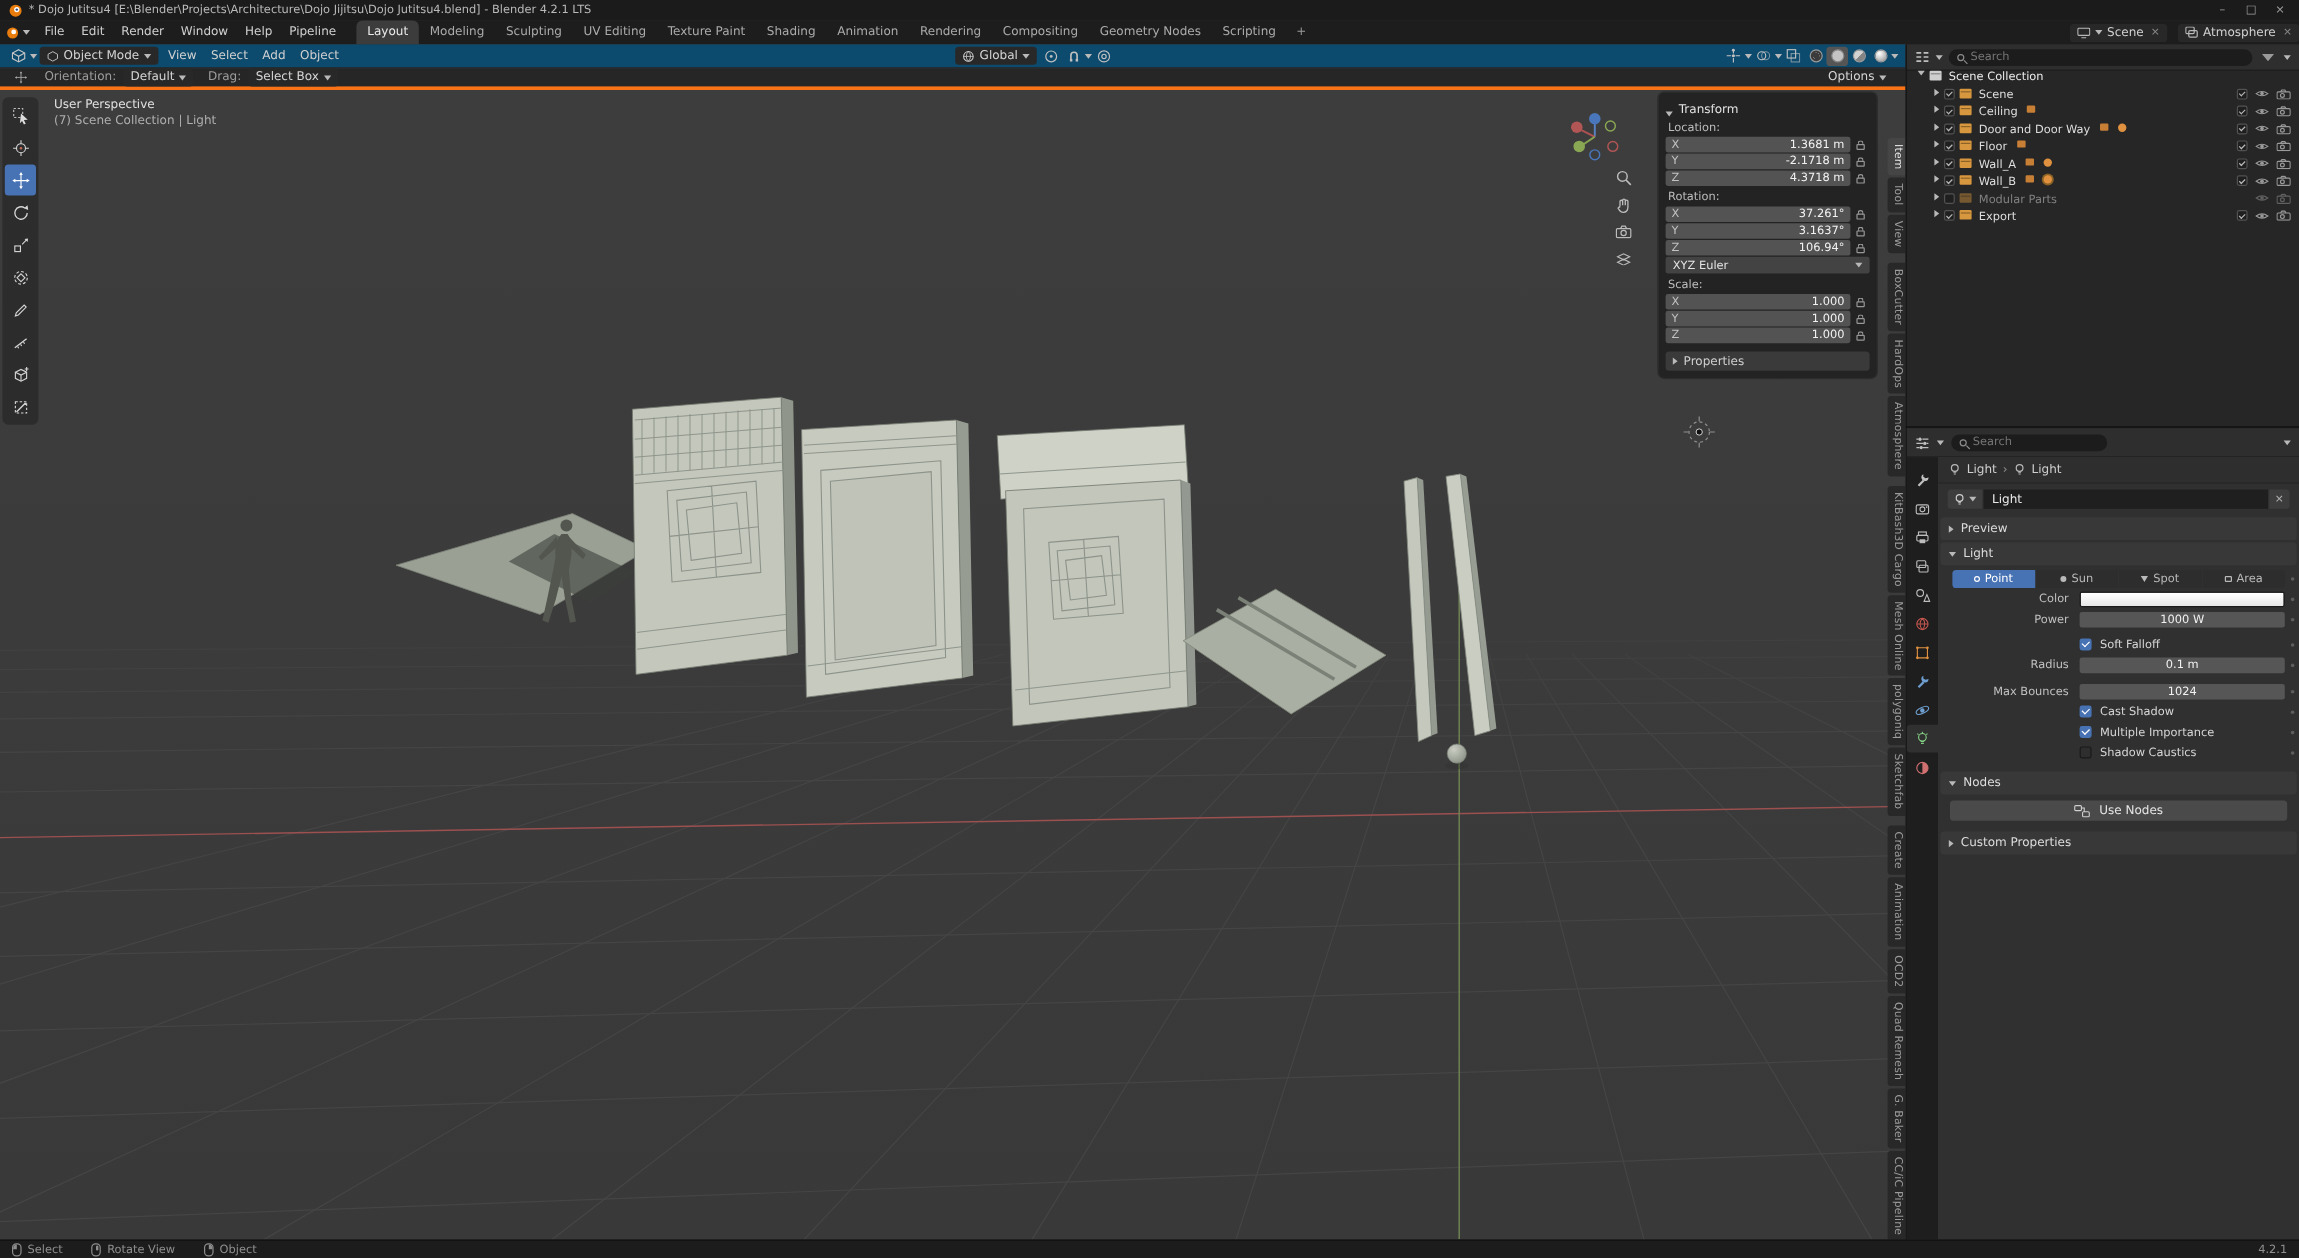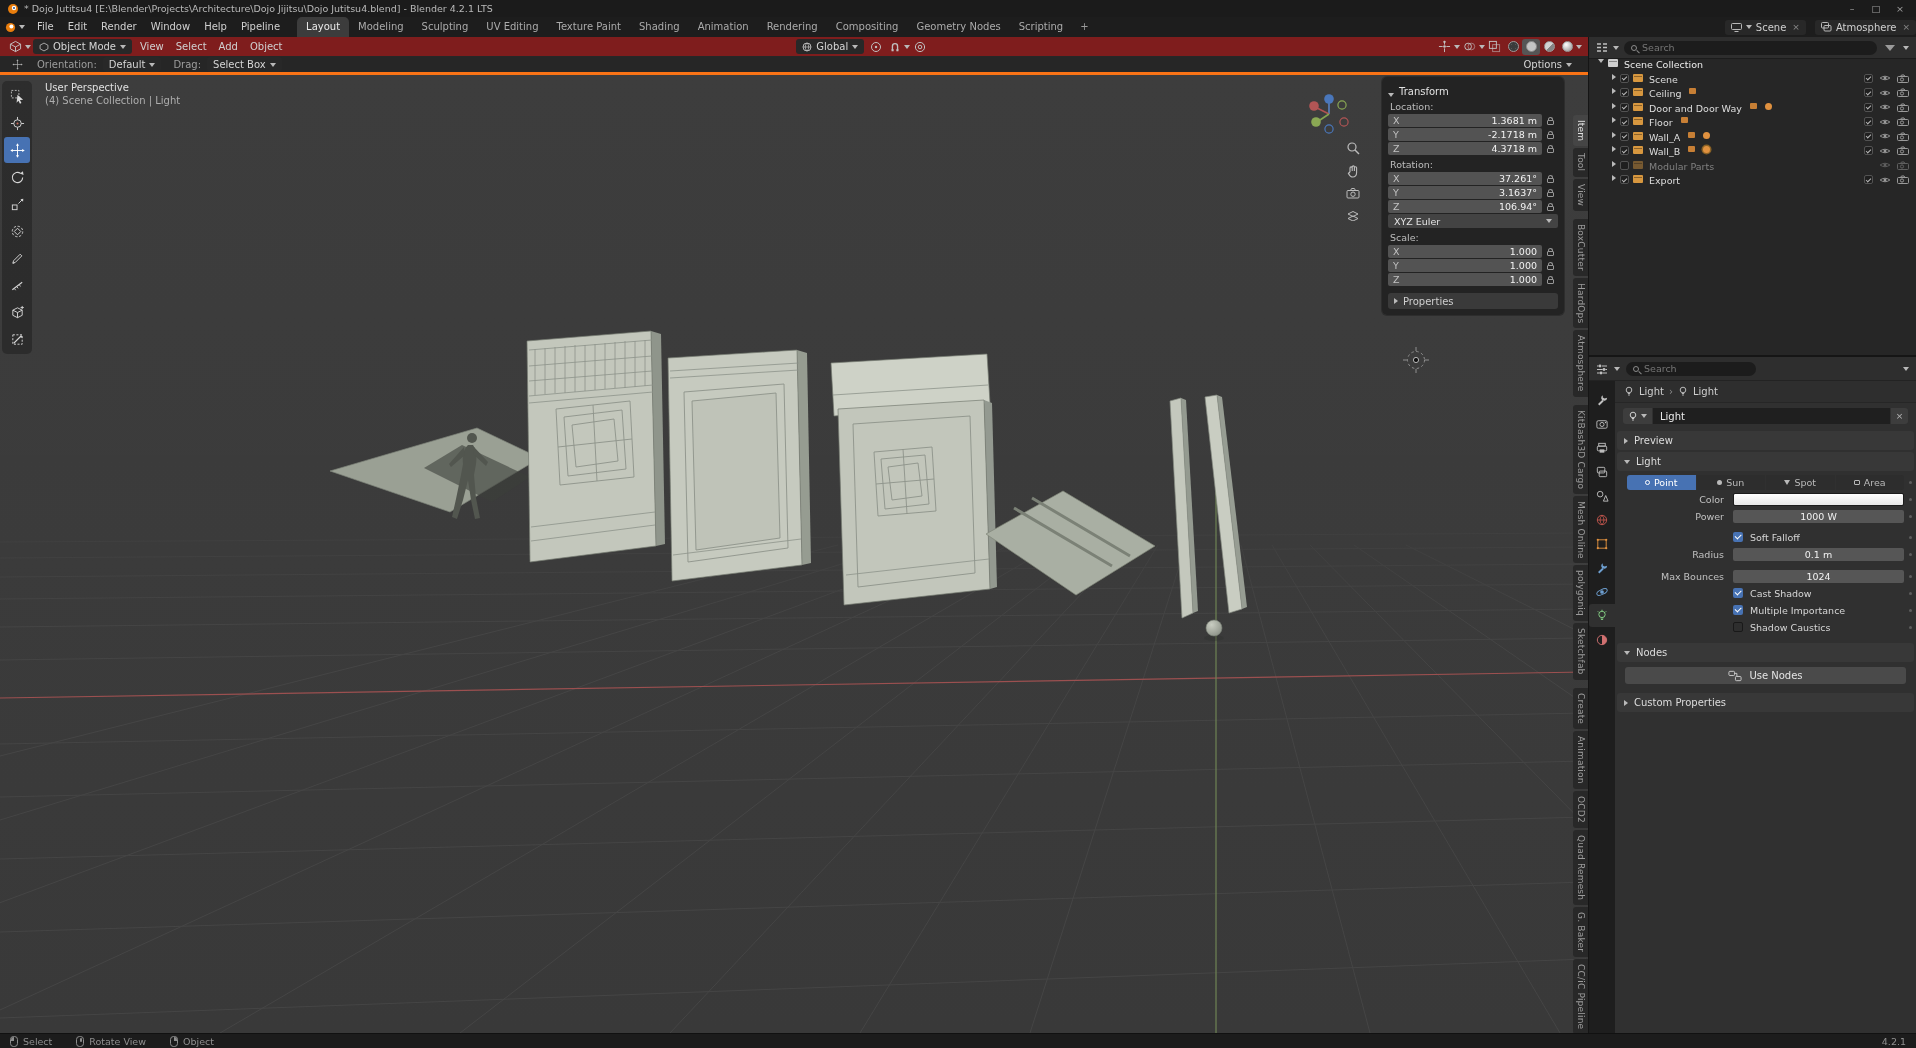--- a/index.html
+++ b/index.html
@@ -21,21 +21,21 @@
   .menu{padding:0 7px;line-height:20px;color:#d0d0d0}
   .ws-tabs{display:flex;margin-left:10px;height:20px}
   .ws-tab{padding:0 9px;line-height:20px;color:#ababab;border-radius:5px 5px 0 0;font-size:10px}
   .ws-tab.active{background:#3c3c3c;color:#eaeaea}
   .ws-add{padding:0 8px;line-height:20px;color:#9a9a9a}
   .tb-group{display:flex;align-items:center;gap:4px;background:#282828;border-radius:3px;padding:1px 6px;margin-left:9px;color:#d0d0d0;height:15px}
   .tb-x{color:#8a8a8a;font-size:9px;margin-left:2px}
 
   
   .vp-area{position:absolute;left:0;top:37px;width:1588px;height:996px;background:#3b3b3b}
-  .vph{position:absolute;left:0;top:0;right:0;height:20px;background:#7f1d1d;display:flex;align-items:center;padding:0 6px;border-bottom:1px solid #272727;white-space:nowrap}
+  .vph{position:absolute;left:0;top:0;right:0;height:20px;background:#0c4a6e;display:flex;align-items:center;padding:0 6px;border-bottom:1px solid #272727;white-space:nowrap}
   .pill{display:flex;align-items:center;gap:4px;background:#282828;border-radius:3px;padding:0 6px;height:15px;color:#d5d5d5;margin:0 2px}
   .hmenu{padding:0 6px;color:#d0d0d0}
   .hicon{width:17px;height:15px;display:flex;align-items:center;justify-content:center;margin:0 1px}
   .sph{width:11px;height:11px;border-radius:50%;border:1px solid #9a9a9a}
   .sph.wire{background:radial-gradient(circle,#3b3b3b 40%,#7d7d7d 42%,#3b3b3b 46%)}
   .sph.solid{background:#c4c4c4;border-color:#8b8b8b}
   .sph.mat{background:linear-gradient(135deg,#d2d2d2 50%,#848484 50%)}
   .sph.rend{background:radial-gradient(circle at 35% 30%,#fff,#8f8f8f)}
   .sph-wrap{display:flex;align-items:center;justify-content:center;width:18px;height:16px;border-radius:3px}
   .sph-wrap.active{background:#555}
@@ -408,21 +408,21 @@
 
         <g>
           <circle cx="1416" cy="285" r="8.5" stroke="#8f8f8f" stroke-dasharray="2.5 2.5" fill="none"></circle>
           <path stroke="#8f8f8f" stroke-width="1" d="M1416 272 V276 M1416 294 V298 M1403 285 H1407 M1425 285 H1429"></path>
           <circle cx="1416" cy="285" r="2.6" fill="#101010" stroke="#d8d8d8" stroke-width="0.8"></circle>
         </g>
       </svg>
 
       <div class="vp-overlay">
         <div class="l1">User Perspective</div>
-        <div class="l2">(4) Scene Collection | Light</div>
+        <div class="l2">(7) Scene Collection | Light</div>
       </div>
 
       <div class="toolbar">
         <div class="tool">
             <svg width="15" height="15" viewBox="0 0 16 16">
               <rect x="1.5" y="1.5" width="8" height="8" fill="none" stroke="#bdbdbd" stroke-dasharray="2 1.6"></rect>
               <path d="M8 6 L14 11.5 L10.6 11.8 L12.2 15 L10.6 15.8 L9 12.6 L7 14.6 Z" fill="#dcdcdc"></path>
             </svg>
           </div>
         <div class="tool">

